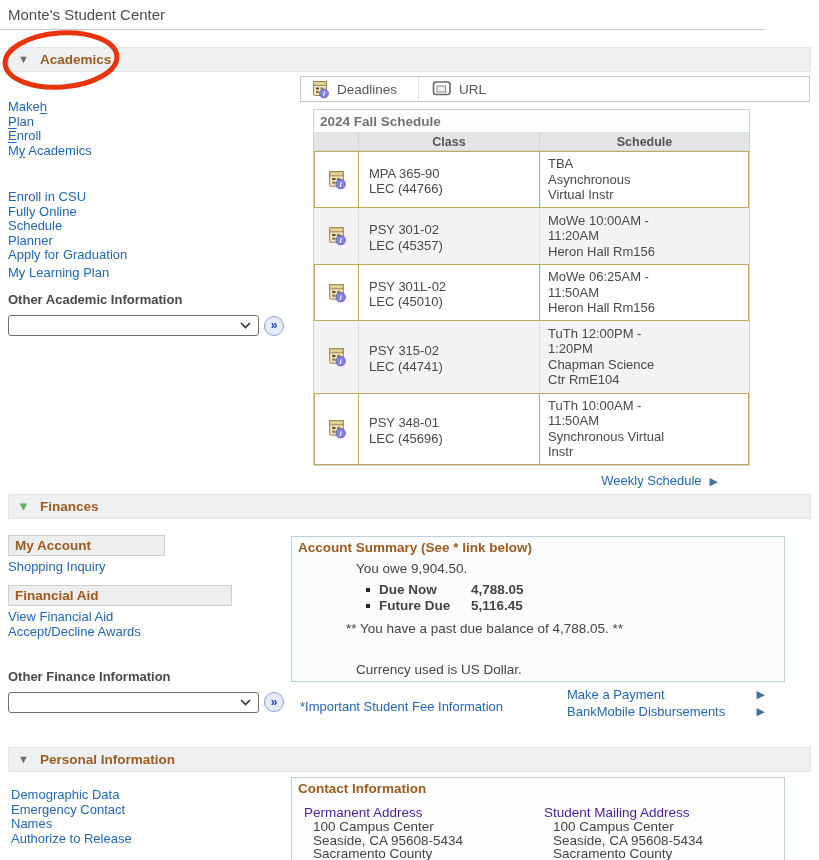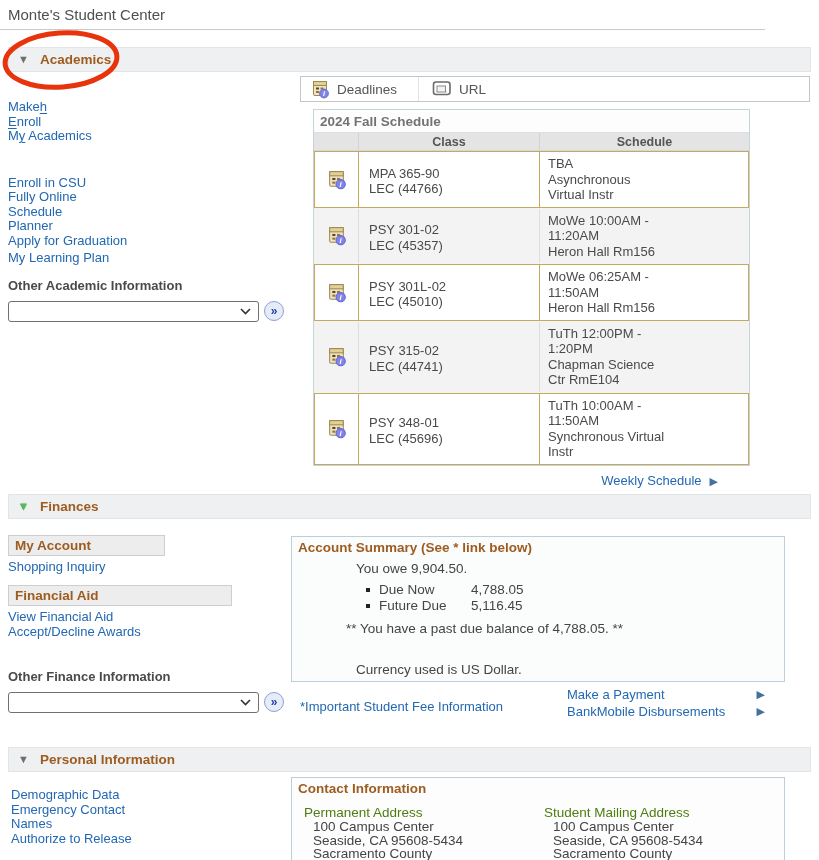--- a/index.html
+++ b/index.html
@@ -73,40 +73,40 @@
   .w-finaid { width:224px; margin-top:10px; }
   .fin-left .lnk { line-height:14.5px; }
   .mt3 { margin-top:3px; }
   .other-label2 { margin-top:29px; font-weight:bold; color:#4a4a4a; }
 
   .fin-right { position:absolute; left:291px; top:536px; width:494px; }
   .acct-box { border:1px solid #bdd0d9; background:#fbfdfd; height:146px; }
   .box-hdr { padding:3px 6px 2px 6px; font-weight:bold; font-size:13.5px; color:#9e5c20; }
   .acct-body { padding-left:64px; font-size:13.5px; color:#444; }
   .you-owe { margin-top:4px; }
-  .b-rows { margin-top:6px; }
+  .b-rows { margin-top:6px;font-weight:bold; }
   .b-row { display:flex; align-items:center; line-height:16px; }
   .sq { width:4px; height:4px; background:#222; margin:0 9px 0 10px; flex:none; }
   .b-label { width:92px; }
   .past-due { margin-top:7px; position:relative; left:-10px; }
   .currency { margin-top:26px; }
 
   .fin-bottom { position:absolute; left:291px; top:686px; width:494px; display:flex; justify-content:space-between; }
   .fee-link { margin-top:13px; margin-left:9px; }
   .pay-links { width:198px; margin-right:20px; }
   .pay-row { display:flex; justify-content:space-between; align-items:center; line-height:17px; }
 
   
   .pers-left { position:absolute; left:11px; top:788px; width:270px; }
   .pers-left div { line-height:14.5px; }
   .contact-box { position:absolute; left:291px; top:777px; width:494px; height:110px;
                  border:1px solid #bdd0d9; background:#fdfdfd; }
   .contact-cols { display:flex; margin-top:8px; font-size:13.5px; }
   .ccol1 { margin-left:12px; width:240px; }
-  .addr-label { color:#4d7c0f; line-height:14px; }
+  .addr-label { color:#4c1d95; line-height:14px; }
   .addr-line { color:#444; margin-left:9px; line-height:13.5px; }
 </style>
 </head>
 <body>
 
 <div class="page">
 
   <div class="page-title">Monte's Student Center</div>
   <div class="top-rule"></div>
 
@@ -115,20 +115,21 @@
     <span class="section-title">Academics</span>
   </div>
 
   <svg class="red-ellipse" width="124" height="64">
     <ellipse cx="61" cy="32" rx="56" ry="27" fill="none" stroke="#e8340c" stroke-width="5" transform="rotate(-4 61 32)"></ellipse>
   </svg>
 
   <div class="acad-left">
     <div class="linklist">
       <div><a class="lnk"><span>Make</span><span class="ak">h</span><span></span></a></div>
+      <div><a class="lnk"><span class="ak">P</span><span>lan</span></a></div>
       <div><a class="lnk"><span class="ak">E</span><span>nroll</span></a></div>
       <div><a class="lnk"><span>M</span><span class="ak">y</span><span> Academics</span></a></div>
     </div>
     <div class="linklist linklist2">
       <div><a class="lnk">Enroll in CSU</a></div>
       <div><a class="lnk">Fully Online</a></div>
       <div><a class="lnk">Schedule</a></div>
       <div><a class="lnk">Planner</a></div>
       <div><a class="lnk">Apply for Graduation</a></div>
       <div class="mlp"><a class="lnk">My Learning Plan</a></div>

